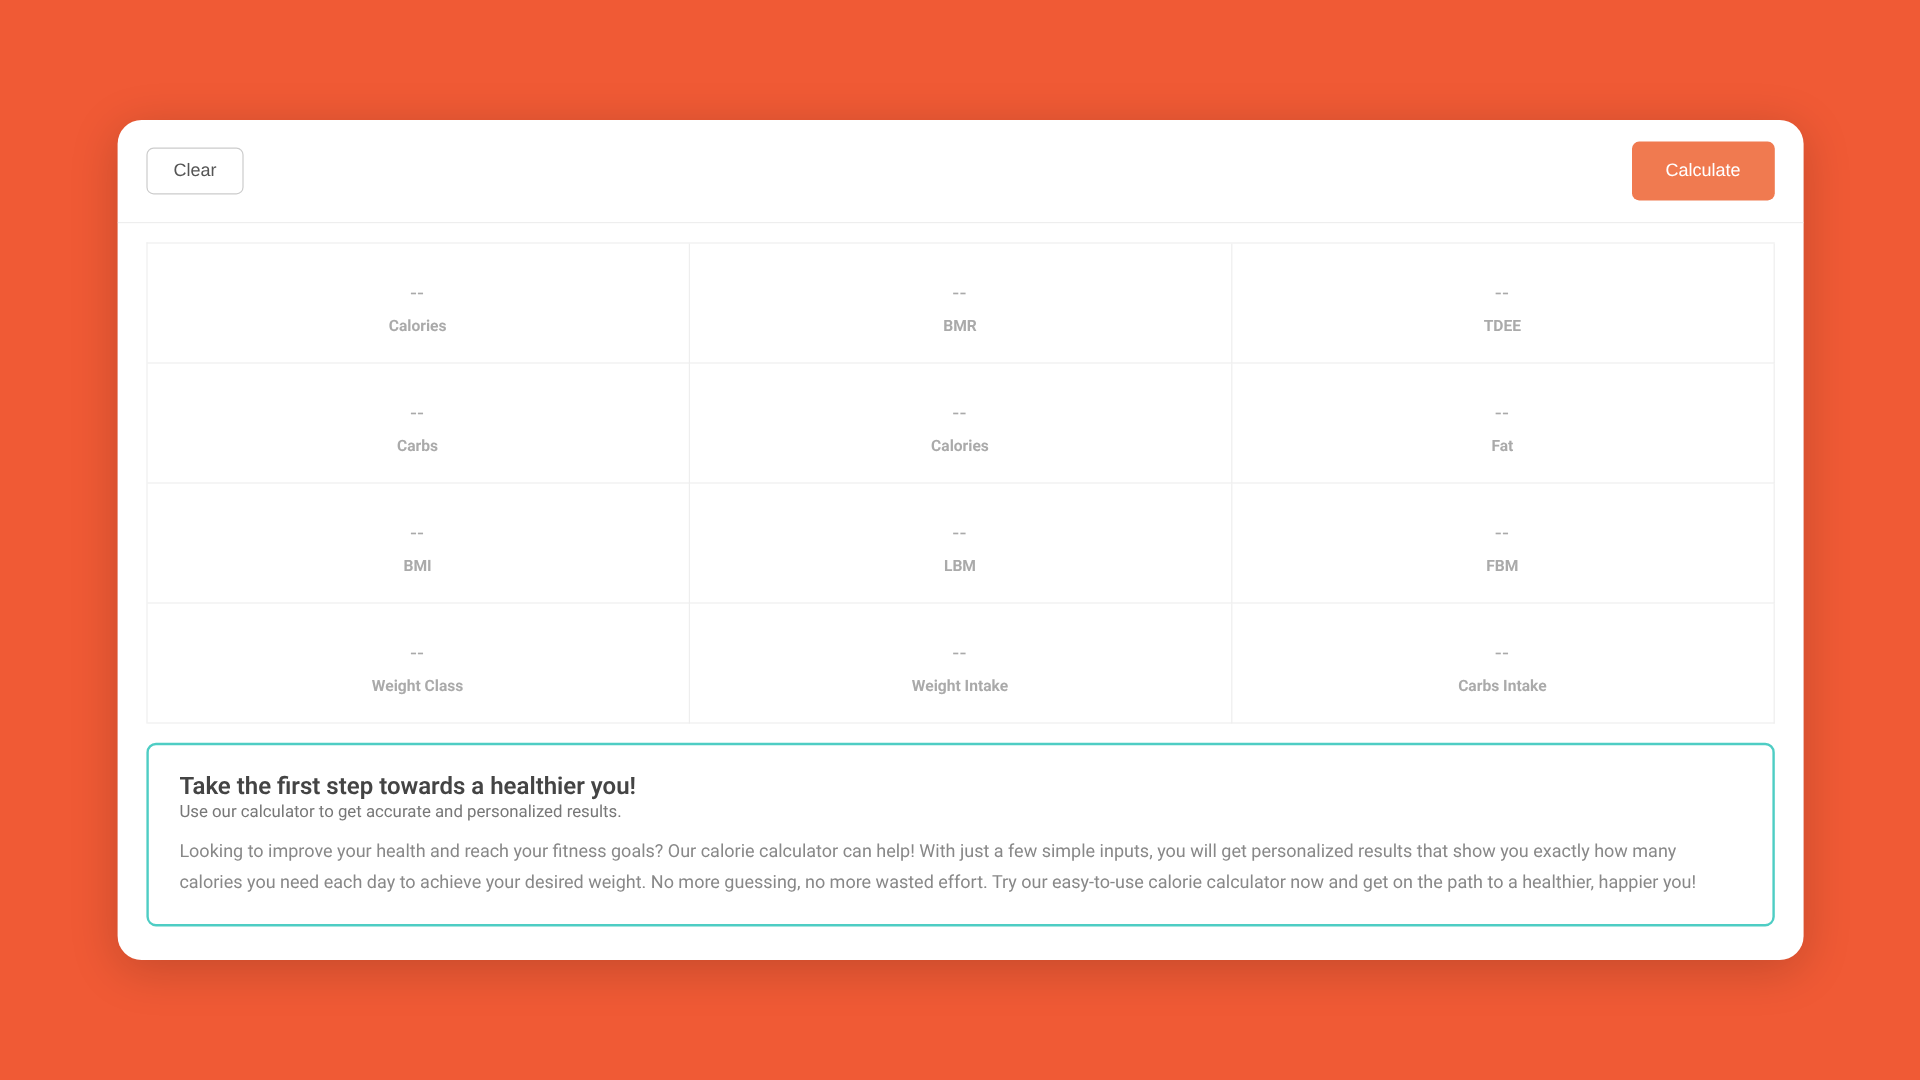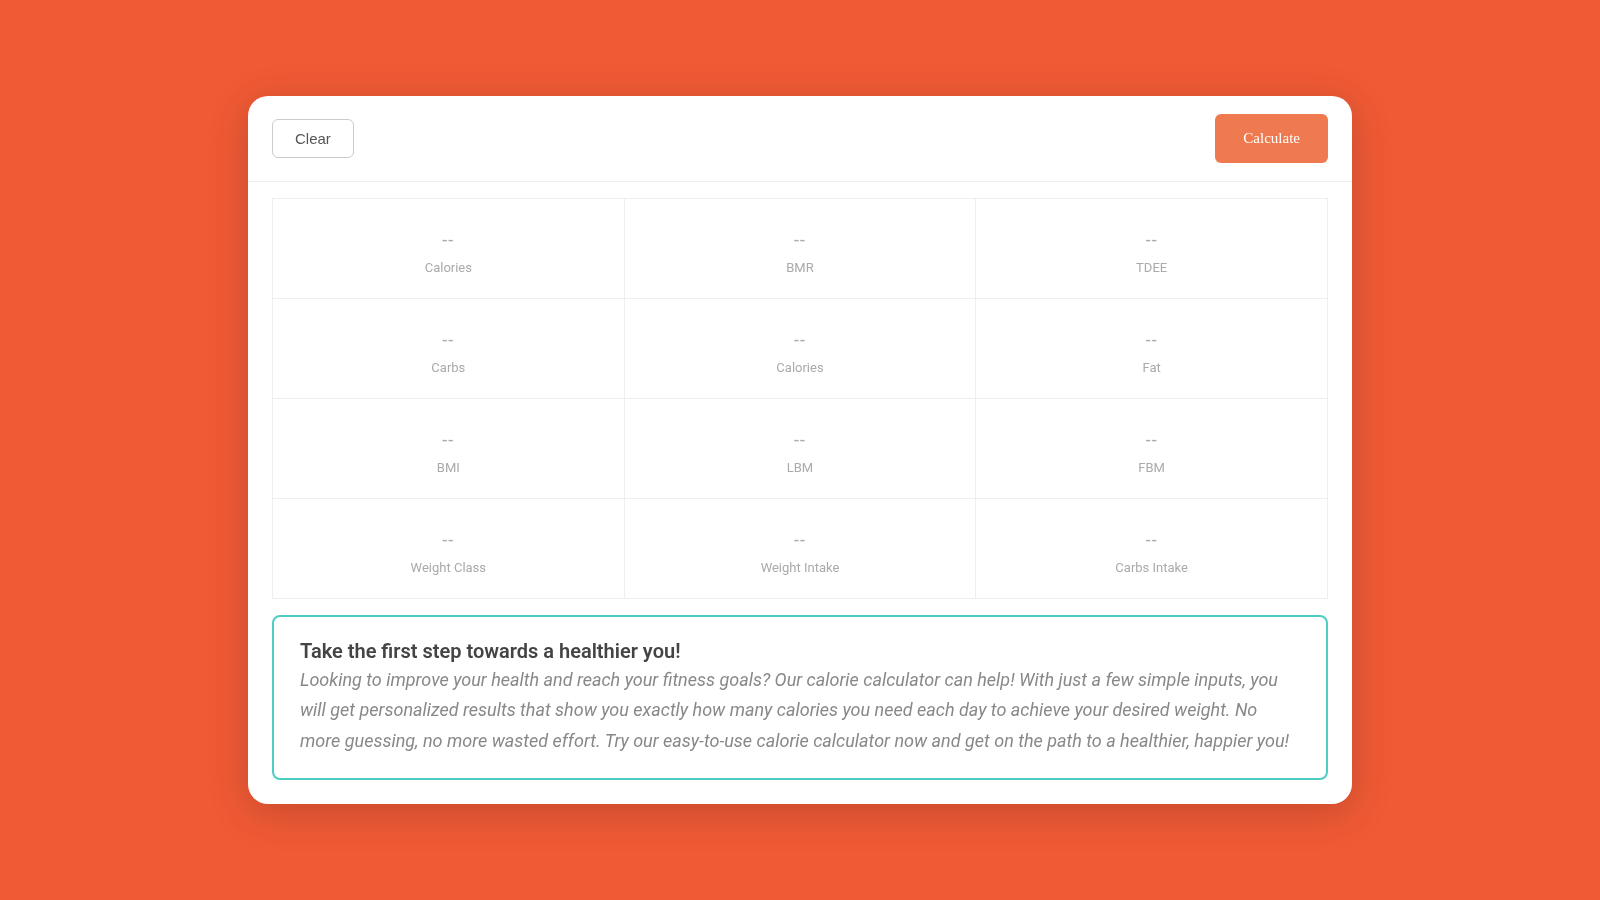--- a/index.html
+++ b/index.html
@@ -14,21 +14,21 @@
       background-color: #f05a35;
       display: flex;
       align-items: center;
       justify-content: center;
       font-family: -apple-system, BlinkMacSystemFont, 'Segoe UI', Roboto, sans-serif;
     }
 
     .main-card {
       background: #ffffff;
       border-radius: 20px;
-      width: 1104px;
+      width: 1405px;
       min-height: 700px;
       padding: 0;
       overflow: hidden;
       box-shadow: 0 8px 40px rgba(0,0,0,0.18);
     }
 
     .toolbar {
       display: flex;
       align-items: center;
       justify-content: space-between;
@@ -47,21 +47,20 @@
     }
 
     .btn-calculate {
       background: #f07a50;
       border: none;
       border-radius: 6px;
       padding: 16px 28px;
       font-size: 15px;
       color: #fff;
       cursor: pointer;
-      font-family: Liberation Serif, serif;
     }
 
     .metrics-grid {
       display: grid;
       grid-template-columns: repeat(3, 1fr);
       gap: 0;
       border-left: 1px solid #eee;
       border-top: 1px solid #eee;
       margin: 16px 24px;
     }
@@ -81,20 +80,21 @@
       font-size: 18px;
       color: #aaa;
       margin-bottom: 10px;
       letter-spacing: 1px;
     }
 
     .metric-label {
       font-size: 13px;
       color: #aaa;
       text-align: center;
+      font-weight: bold;
     }
 
     .info-box {
       border: 2px solid #4ecdc4;
       border-radius: 8px;
       margin: 16px 24px 24px 24px;
       padding: 22px 26px;
     }
 
     .info-title {
@@ -104,24 +104,23 @@
       margin-bottom: 2px;
     }
 
     .info-subtitle {
       font-size: 14px;
       color: #777;
       margin-bottom: 12px;
     }
 
     .info-body {
-      font-size: 18px;
+      font-size: 15px;
       color: #888;
       line-height: 1.7;
-      font-style: italic;
     }
   </style>
 </head>
 <body>
 
 <div class="main-card">
   <div class="toolbar">
     <button class="btn-clear">Clear</button>
     <button class="btn-calculate">Calculate</button>
   </div>
@@ -172,15 +171,16 @@
         <div class="metric-label">Weight Intake</div>
       </div>
       <div class="metric-card">
         <div class="metric-value">--</div>
         <div class="metric-label">Carbs Intake</div>
       </div>
     </div>
 
   <div class="info-box">
     <div class="info-title">Take the first step towards a healthier you!</div>
+    <div class="info-subtitle">Use our calculator to get accurate and personalized results.</div>
     <div class="info-body">Looking to improve your health and reach your fitness goals? Our calorie calculator can help! With just a few simple inputs, you will get personalized results that show you exactly how many calories you need each day to achieve your desired weight. No more guessing, no more wasted effort. Try our easy-to-use calorie calculator now and get on the path to a healthier, happier you!</div>
   </div>
 </div>
 
 </body></html>

